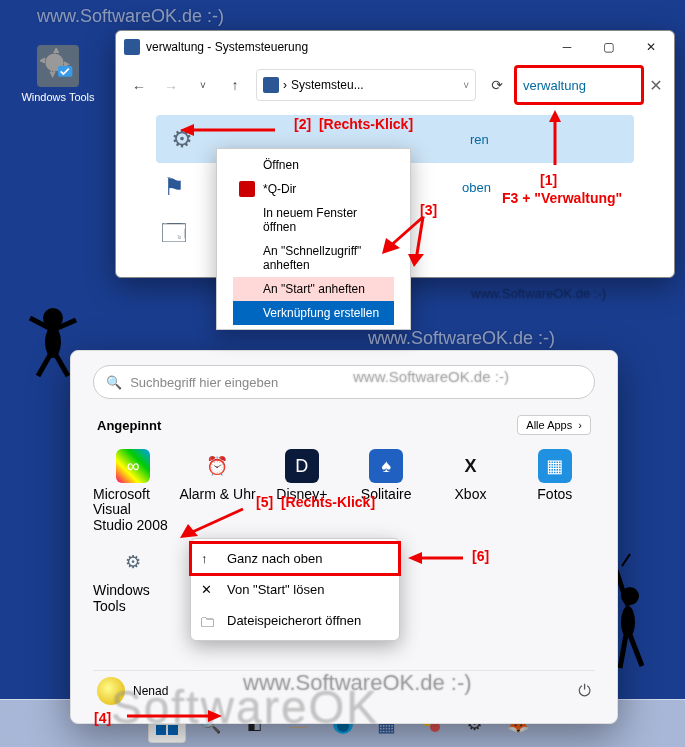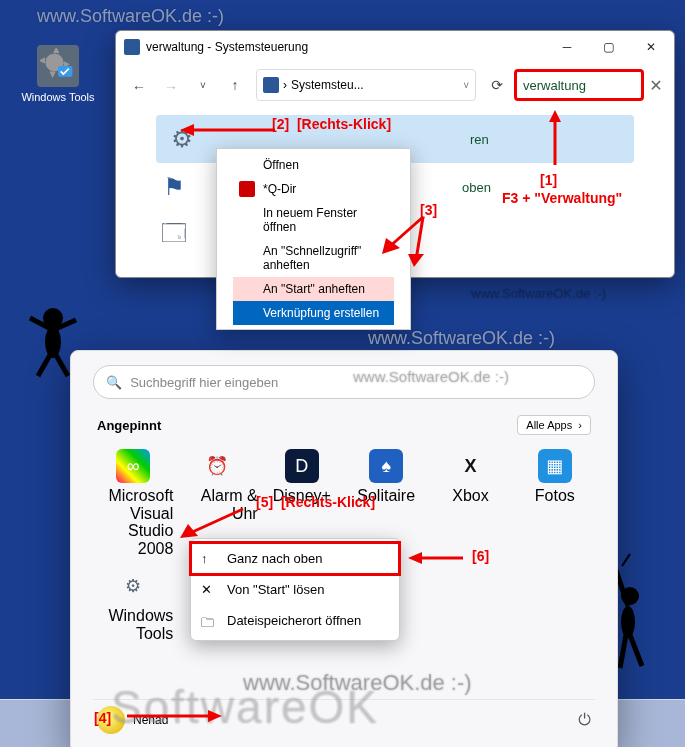--- a/index.html
+++ b/index.html
@@ -17,46 +17,46 @@
 .cp-window { position: absolute; top: 30px; left: 115px; width: 560px; background: #fff; border: 1px solid #888; border-radius: 6px; box-shadow: 0 8px 30px rgba(0,0,0,0.4); }
 .cp-titlebar { height: 32px; display: flex; align-items: center; padding: 0 2px 0 8px; }
 .cp-titlebar .app-ico { width: 16px; height: 16px; background: #2b5797; border-radius: 2px; margin-right: 6px; }
 .cp-titlebar .title { flex: 1; font-size: 12px; }
 .cp-titlebar .winbtn { width: 42px; height: 30px; display: flex; align-items: center; justify-content: center; font-size: 12px; color: #222; }
 
 .cp-nav { height: 44px; display: flex; align-items: center; padding: 0 8px; gap: 2px; }
 .cp-nav .navbtn { width: 30px; height: 30px; display: flex; align-items: center; justify-content: center; color: #444; border-radius: 4px; font-size: 14px; }
 .cp-nav .crumb { flex: 1; height: 32px; border: 1px solid #ddd; border-radius: 4px; display: flex; align-items: center; padding: 0 6px; font-size: 12px; gap: 4px; margin: 0 4px; }
 .cp-nav .crumb .app-ico { width: 16px; height: 16px; background: #2b5797; border-radius: 2px; }
-.cp-nav .search { width: 130px; height: 32px; border: 3px solid #e00; border-radius: 4px; padding: 12px 6px; font-size: 13px; color: #14532d; display: flex; align-items: center; justify-content: space-between; }
+.cp-nav .search { width: 130px; height: 40px; border: 3px solid #e00; border-radius: 4px; padding: 12px 6px; font-size: 13px; color: #0369a1; display: flex; align-items: center; justify-content: space-between; }
 .cp-nav .search-x { width: 20px; text-align: center; color: #666; }
 
 .cp-body { min-height: 170px; padding: 8px 40px 16px 40px; position: relative; }
 .cp-row { display: flex; align-items: center; gap: 10px; padding: 6px 0; }
 .cp-row .ri { width: 36px; height: 36px; border-radius: 4px; display: flex; align-items: center; justify-content: center; font-size: 24px; }
-.cp-row .link { color: #14532d; font-size: 13px; }
+.cp-row .link { color: #0369a1; font-size: 13px; }
 .sel-row { background: #cce4f7; padding: 6px 8px; border-radius: 4px; }
 
 
 .ctx1 { position: absolute; top: 148px; left: 216px; width: 195px; background: #fff; border: 1px solid #ccc; box-shadow: 0 6px 20px rgba(0,0,0,0.3); padding: 4px 16px; z-index: 40; font-size: 12px; }
 .ctx1 .mi { padding: 5px 10px 5px 30px; position: relative; }
 .ctx1 .mi.hi { background: #ffd8d8; }
 .ctx1 .mi.sel { background: #0067c0; color: #fff; }
 .ctx1 .mi .mico { position: absolute; left: 6px; top: 4px; width: 16px; height: 16px; }
 
 
 .start { position: absolute; top: 350px; left: 70px; width: 548px; background: #f7f7f9; border: 1px solid #ddd; border-radius: 8px; box-shadow: 0 12px 40px rgba(0,0,0,0.4); padding: 14px 22px 12px; z-index: 30; }
 .start .search { height: 34px; border: 1px solid #ccc; border-radius: 18px; background: #fff; display: flex; align-items: center; padding: 0 12px; color: #888; font-size: 13px; gap: 8px; }
 .start .hdr { display: flex; justify-content: space-between; align-items: center; margin: 16px 4px 10px; }
 .start .hdr .t { font-weight: 600; font-size: 13px; }
 .start .hdr .all { font-size: 11px; border: 1px solid #ccc; background: #fff; border-radius: 4px; padding: 3px 8px; }
 .start .grid { display: grid; grid-template-columns: repeat(6, 1fr); gap: 4px; }
 .start .tile { display: flex; flex-direction: column; align-items: center; gap: 4px; padding: 4px 0; }
 .start .tile .ti { width: 34px; height: 34px; border-radius: 6px; display: flex; align-items: center; justify-content: center; font-size: 18px; color: #fff; }
-.start .tile .tl { font-size: 16px; text-align: right; line-height: 1.1; min-height: 22px; }
+.start .tile .tl { font-size: 14px; text-align: left; line-height: 1.1; min-height: 22px; }
 .start .user { display: flex; align-items: center; gap: 8px; margin-top: 52px; padding: 6px 4px; border-top: 1px solid #e5e5e5; }
 .start .user .av { width: 28px; height: 28px; border-radius: 50%; background: radial-gradient(circle at 40% 40%, #fffb8a, #e0b000); }
 .start .user .pwr { margin-left: auto; color: #555; }
 
 
 .ctx2 { position: absolute; top: 538px; left: 190px; width: 210px; background: #fff; border: 1px solid #ccc; border-radius: 6px; box-shadow: 0 6px 20px rgba(0,0,0,0.3); padding: 4px 0; z-index: 45; font-size: 13px; }
 .ctx2 .mi { padding: 8px 10px 8px 36px; position: relative; }
 .ctx2 .mi .mico { position: absolute; left: 10px; top: 8px; }
 .ctx2 .mi.boxed { outline: 3px solid #e00; outline-offset: -1px; }
 
@@ -224,21 +224,21 @@
         <circle cx="7" cy="8" r="5" fill="#f0c000"></circle>
         <circle cx="15" cy="14" r="5" fill="#e05050"></circle>
       </svg>
     </div>
   <div class="tb" style="color:#333;font-size:18px">⚙</div>
   <div class="tb" style="color:#c05000;font-size:18px">🦊</div>
 </div>
 
 <div class="ann" style="top:172px;left:540px"><span>[1]</span></div>
 <div class="ann" style="top:190px;left:502px">F3 + "Verwaltung"</div>
-<div class="ann" style="top:116px;left:272px"><span>[2]</span>&nbsp;&nbsp;<span>[Rechts-Klick]</span></div>
+<div class="ann" style="top:116px;left:294px"><span>[2]</span>&nbsp;&nbsp;<span>[Rechts-Klick]</span></div>
 <div class="ann" style="top:202px;left:420px">[3]</div>
 <div class="ann" style="top:710px;left:94px">[4]</div>
 <div class="ann" style="top:494px;left:256px"><span>[5]</span>&nbsp;&nbsp;<span>[Rechts-Klick]</span></div>
 <div class="ann" style="top:548px;left:472px">[6]</div>
 
 <div class="arrow" style="top:110px;left:545px"><svg width="20" height="60">
       <line x1="10" y1="55" x2="10" y2="8"></line>
       <polygon points="10,0 4,12 16,12"></polygon>
     </svg></div>
 <div class="arrow" style="top:120px;left:180px"><svg width="100" height="20">

